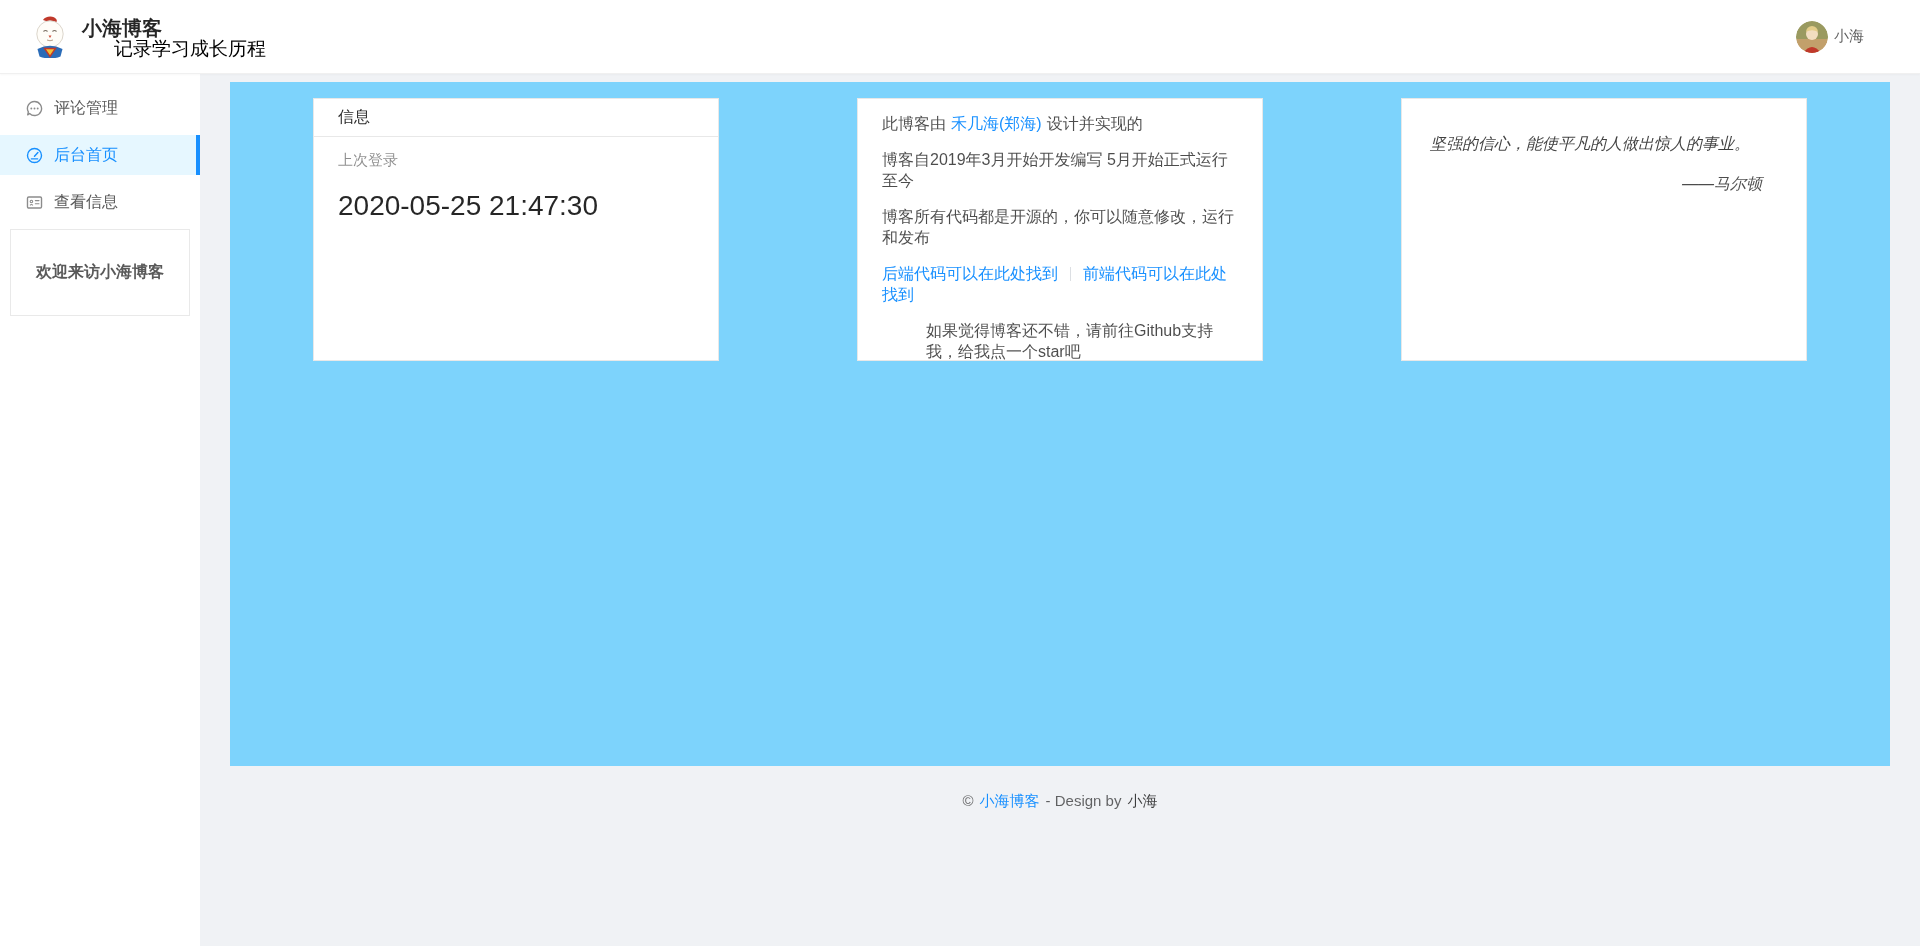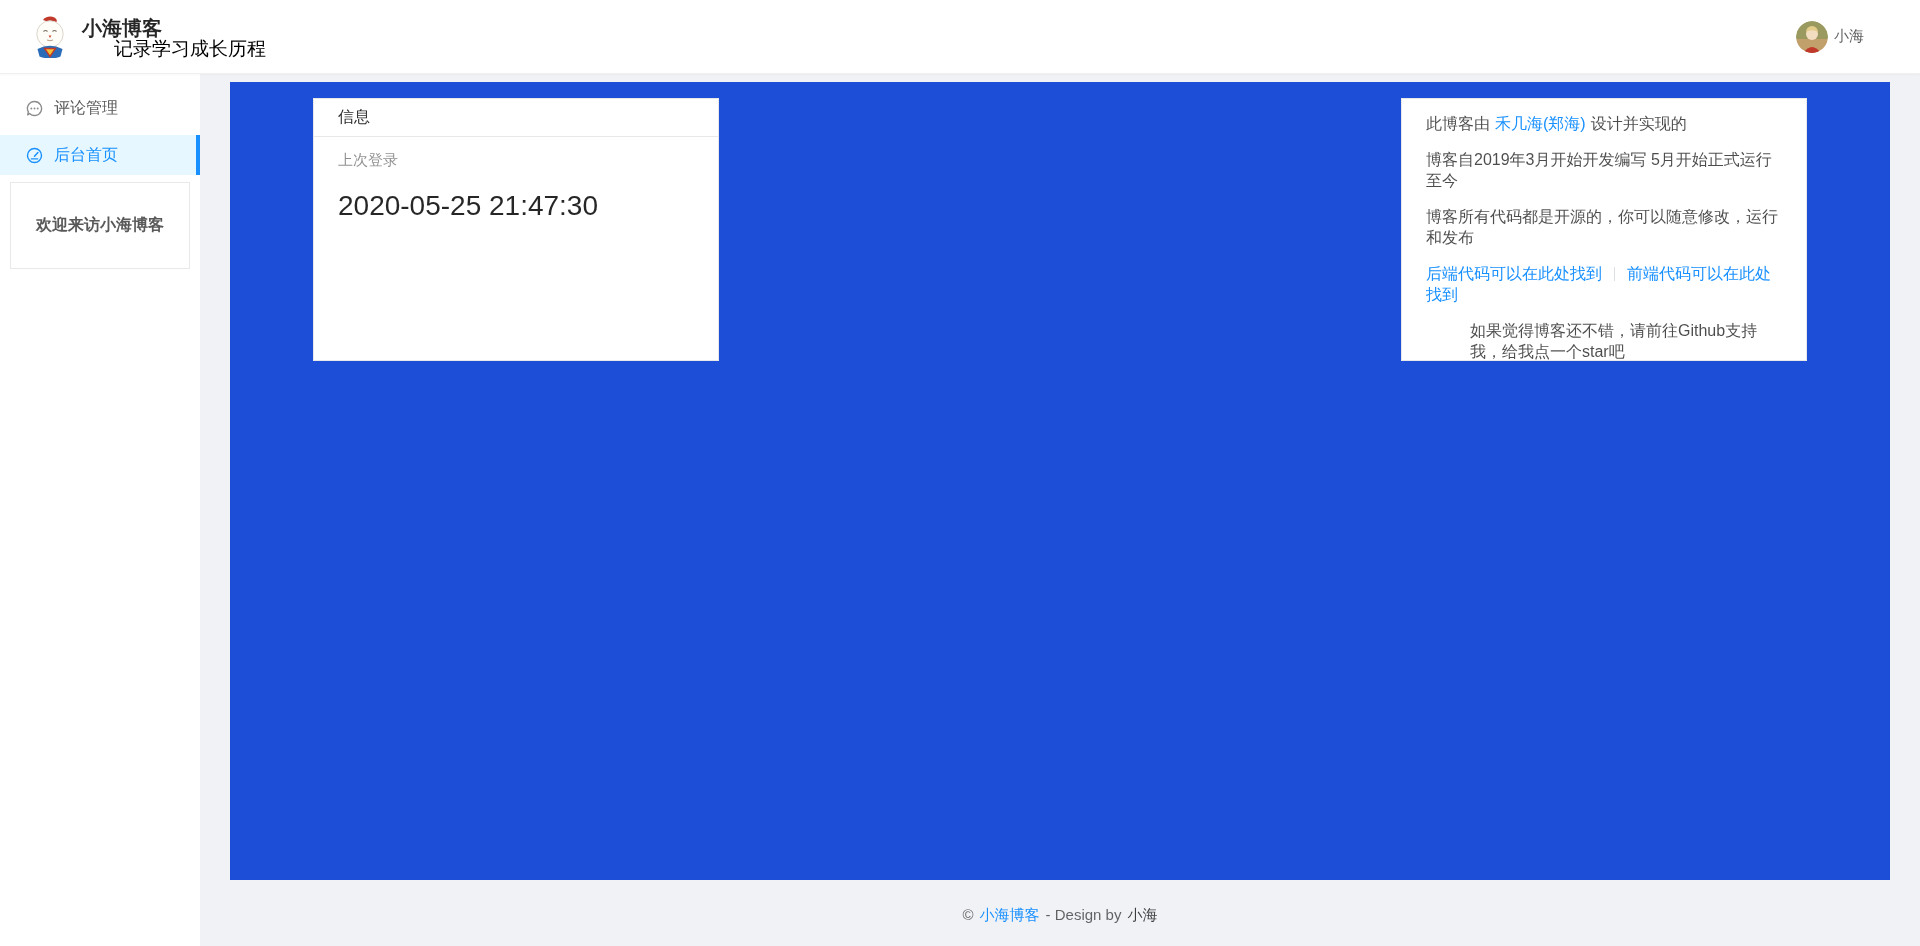--- a/index.html
+++ b/index.html
@@ -27,21 +27,21 @@
   .menu-item { height:40px; margin-bottom:7px; display:flex; align-items:center;
     gap:11px; padding-left:26px; font-size:16px; color:#595959; cursor:pointer; }
   .menu-item .mi-icon { width:17px; height:17px; display:inline-flex; color:#8c8c8c; }
   .menu-item.active { background:#e6f7ff; color:#1890ff; border-right:4px solid #1890ff; }
   .menu-item.active .mi-icon { color:#1890ff; }
   .welcome-box { margin:7px 10px 0 10px; height:87px; border:1px solid #e9e9e9;
     background:#fff; display:flex; align-items:center; justify-content:center;
     font-size:16px; color:#595959;font-weight:bold; }
 
   .content { flex:1; display:flex; flex-direction:column; background:#f0f2f5; }
-  .panel { margin:8px 30px 0 30px; height:798px; background:#1d4ed8;
+  .panel { margin:8px 30px 0 30px; height:684px; background:#7dd3fc;
     padding:16px 83px 0 83px; }
   .cards-row { display:flex; justify-content:space-between; }
 
   
   .card { width:406px; height:263px; background:#fff; border:1px solid #e8e8e8; }
   .card-head { height:38px; padding:0 24px; display:flex; align-items:center;
     border-bottom:1px solid #e8e8e8; font-size:16px; font-weight:500;
     color:rgba(0,0,0,0.85); }
   .card-body { padding:14px 24px; }
 
@@ -126,20 +126,31 @@
     <div class="menu-item active">
       <span class="mi-icon">
         <svg viewBox="0 0 16 16" width="17" height="17">
           <circle cx="8" cy="8" r="6.6" fill="none" stroke="currentColor" stroke-width="1.3"></circle>
           <path d="M8 8.6 L11.2 5.2" stroke="currentColor" stroke-width="1.4" fill="none" stroke-linecap="round"></path>
           <path d="M5 11.2 h6" stroke="currentColor" stroke-width="1.2" fill="none" stroke-linecap="round"></path>
         </svg>
       </span>
       <span>后台首页</span>
     </div>
+    <div class="menu-item">
+      <span class="mi-icon">
+        <svg viewBox="0 0 16 16" width="17" height="17">
+          <rect x="1.4" y="2.8" width="13.2" height="10.4" rx="1.2" fill="none" stroke="currentColor" stroke-width="1.3"></rect>
+          <circle cx="5.1" cy="7" r="1.2" fill="none" stroke="currentColor" stroke-width="1"></circle>
+          <path d="M3.7 10.6 q1.4 -1.4 2.8 0" fill="none" stroke="currentColor" stroke-width="1"></path>
+          <path d="M8.8 6.2 h3.4 M8.8 9.2 h3.4" stroke="currentColor" stroke-width="1.1" stroke-linecap="round"></path>
+        </svg>
+      </span>
+      <span>查看信息</span>
+    </div>
     <div class="welcome-box">
       <span>欢迎来访小海博客</span>
     </div>
   </div>
 
   <div class="content">
     <div class="panel">
       <div class="cards-row">
 
         <div class="card">
@@ -153,20 +164,24 @@
         <div class="card">
           <div class="card-body about">
             <p><span>此博客由</span><a class="link inline-link">禾几海(郑海)</a><span>设计并实现的</span></p>
             <p>博客自2019年3月开始开发编写 5月开始正式运行至今</p>
             <p>博客所有代码都是开源的，你可以随意修改，运行和发布</p>
             <p><a class="link">后端代码可以在此处找到</a><span class="v-divider"></span><a class="link">前端代码可以在此处找到</a></p>
             <p>如果觉得博客还不错，请前往Github支持我，给我点一个star吧</p>
           </div>
         </div>
 
+        <div class="card quote-card">
+          <div class="quote-text">坚强的信心，能使平凡的人做出惊人的事业。</div>
+          <div class="quote-author">——马尔顿</div>
+        </div>
 
       </div>
     </div>
 
     <div class="footer">
       <span>©</span>
       <a class="link">小海博客</a>
       <span>- Design by</span>
       <span class="site-name">小海</span>
     </div>

